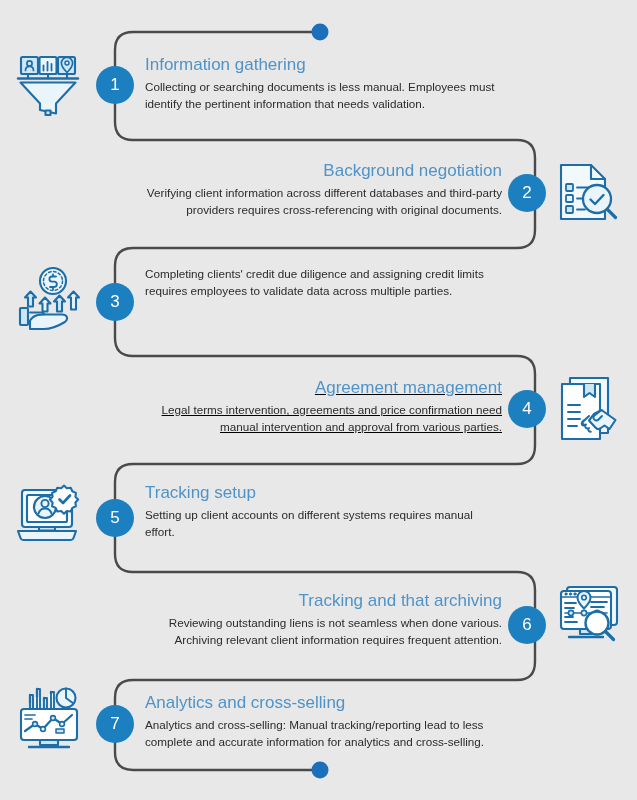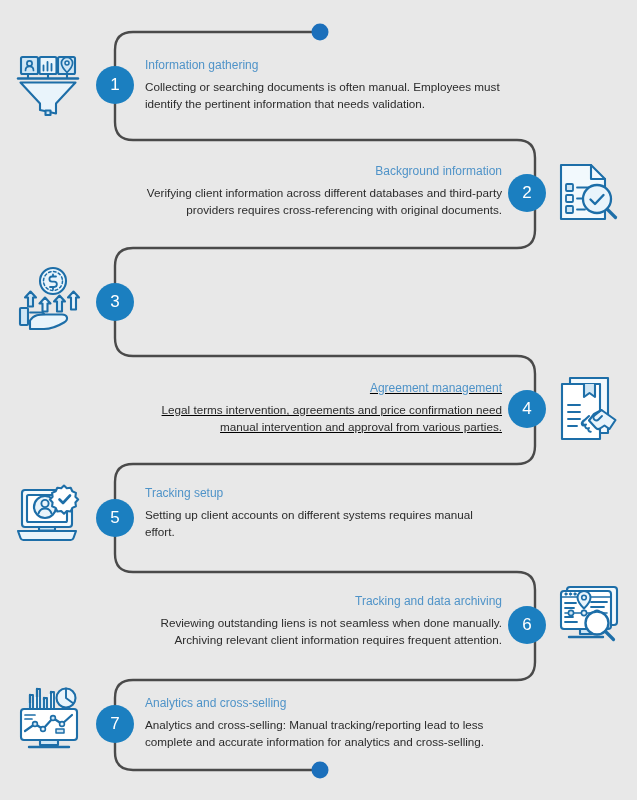--- a/index.html
+++ b/index.html
@@ -28,21 +28,21 @@
     box-sizing:border-box;
     z-index:5;
   }
 
   .textblock{position:absolute;z-index:4;}
   .textblock.left{text-align:left;}
   .textblock.right{text-align:right;}
 
   .step-title{
     color:#4f93c8;
-    font-size:12px;
+    font-size:17px;
     line-height:22px;
     margin:0 0 3px 0;
     font-weight:400;
     white-space:nowrap;
   }
   .step-desc{
     color:#2b2b2b;
     font-size:11.7px;
     line-height:16.5px;
     margin:0;
@@ -89,21 +89,21 @@
              Q115,770 133,770
              L320,770" fill="none" stroke="#4a4a4a" stroke-width="2.4"></path>
     <circle cx="320" cy="32" r="8.5" fill="#1b6fbb"></circle>
     <circle cx="320" cy="770" r="8.5" fill="#1b6fbb"></circle>
   </svg>
 
   <div class="step">
     <div class="num-circle" style="left:96px;top:66px;">1</div>
     <div class="textblock left" style="left:145px;top:54px;width:360px;">
       <p class="step-title">Information gathering</p>
-      <p class="step-desc">Collecting or searching documents is often manual. Employees must identify the pertinent information that needs validation.</p>
+      <p class="step-desc">Collecting or searching documents is less manual. Employees must identify the pertinent information that needs validation.</p>
     </div>
     <div class="icon-wrap" style="left:12px;top:48px;">
       <svg width="72" height="72" viewBox="0 0 72 72">
         <g fill="none" stroke="#1d6ea8" stroke-width="2.1" stroke-linejoin="round" stroke-linecap="round">
           <rect x="9" y="9" width="17" height="17" rx="1.5" fill="#cfe6f5"></rect>
           <rect x="27.5" y="9" width="17" height="17" rx="1.5" fill="#e9f4fb"></rect>
           <rect x="46" y="9" width="17" height="17" rx="1.5" fill="#cfe6f5"></rect>
           <circle cx="17.5" cy="15.5" r="2.6" stroke-width="1.7"></circle>
           <path d="M13.5 22.5c0-2.6 1.8-4.2 4-4.2s4 1.6 4 4.2" stroke-width="1.7"></path>
           <path d="M31.5 22.5v-5M35.5 22.5v-8.5M39.5 22.5v-6.5" stroke-width="1.8"></path>
@@ -114,21 +114,21 @@
           <path d="M8.5 34.5h55L44 55.5v10L28 62V55.5z" fill="#e9f4fb"></path>
           <path d="M33.5 62.5h5v4.5h-5z" fill="#cfe6f5"></path>
         </g>
       </svg>
     </div>
   </div>
 
   <div class="step">
     <div class="num-circle" style="left:508px;top:174px;">2</div>
     <div class="textblock right" style="left:140px;top:160px;width:362px;">
-      <p class="step-title">Background information</p>
+      <p class="step-title">Background negotiation</p>
       <p class="step-desc">Verifying client information across different databases and third-party providers requires cross-referencing with original documents.</p>
     </div>
     <div class="icon-wrap" style="left:553px;top:156px;">
       <svg width="72" height="72" viewBox="0 0 72 72">
         <g fill="none" stroke="#1d6ea8" stroke-width="2.1" stroke-linejoin="round" stroke-linecap="round">
           <path d="M8 9h30l14 14v40H8z" fill="#f2f9fd"></path>
           <path d="M38 9v14h14"></path>
           <rect x="13" y="28" width="7" height="7" rx="1" fill="#cfe6f5" stroke-width="1.8"></rect>
           <rect x="13" y="39" width="7" height="7" rx="1" fill="#e9f4fb" stroke-width="1.8"></rect>
           <rect x="13" y="50" width="7" height="7" rx="1" fill="#cfe6f5" stroke-width="1.8"></rect>
@@ -137,20 +137,21 @@
           <path d="M37.5 43.5l4.5 4.5 8.5-9" stroke-width="2.4"></path>
           <path d="M54.5 53.5l8 8" stroke-width="3.2"></path>
         </g>
       </svg>
     </div>
   </div>
 
   <div class="step">
     <div class="num-circle" style="left:96px;top:283px;">3</div>
     <div class="textblock left" style="left:145px;top:266px;width:360px;">
+      <p class="step-desc">Completing clients' credit due diligence and assigning credit limits requires employees to validate data across multiple parties.</p>
     </div>
     <div class="icon-wrap" style="left:12px;top:263px;">
       <svg width="72" height="72" viewBox="0 0 72 72">
         <g fill="none" stroke="#1d6ea8" stroke-width="2.1" stroke-linejoin="round" stroke-linecap="round">
           <circle cx="41" cy="18" r="13" fill="#e9f4fb"></circle>
           <circle cx="41" cy="18" r="9.5" stroke-dasharray="2.5 2.5" stroke-width="1.5"></circle>
           <path d="M44 13.5h-4a2.6 2.6 0 000 5.2h2.2a2.6 2.6 0 010 5.3H38M41 11.5v2M41 24v2.2" stroke-width="1.8"></path>
           <path d="M13 34.5l5.5-6 5.5 6h-3v9h-5v-9z" fill="#cfe6f5"></path>
           <path d="M27.5 40.5l5.5-6 5.5 6h-3v8h-5v-8z" fill="#e9f4fb"></path>
           <path d="M42 38.5l5.5-6 5.5 6h-3v10h-5v-10z" fill="#cfe6f5"></path>
@@ -206,22 +207,22 @@
           <path d="M52 5.5l2.8 2.7 3.9-.5 1.6 3.6 3.6 1.6-.5 3.9 2.7 2.8-2.7 2.8.5 3.9-3.6 1.6-1.6 3.6-3.9-.5-2.8 2.7-2.8-2.7-3.9.5-1.6-3.6-3.6-1.6.5-3.9-2.7-2.8 2.7-2.8-.5-3.9 3.6-1.6 1.6-3.6 3.9.5z" fill="#ffffff"></path>
           <path d="M47.5 19.5l3.5 3.5 7-7.5" stroke-width="2.6"></path>
         </g>
       </svg>
     </div>
   </div>
 
   <div class="step">
     <div class="num-circle" style="left:508px;top:606px;">6</div>
     <div class="textblock right" style="left:140px;top:590px;width:362px;">
-      <p class="step-title">Tracking and data archiving</p>
-      <p class="step-desc">Reviewing outstanding liens is not seamless when done manually. Archiving relevant client information requires frequent attention.</p>
+      <p class="step-title">Tracking and that archiving</p>
+      <p class="step-desc">Reviewing outstanding liens is not seamless when done various. Archiving relevant client information requires frequent attention.</p>
     </div>
     <div class="icon-wrap" style="left:553px;top:580px;">
       <svg width="74" height="72" viewBox="0 0 74 72">
         <g fill="none" stroke="#1d6ea8" stroke-width="2.1" stroke-linejoin="round" stroke-linecap="round">
           <rect x="14" y="7" width="50" height="38" rx="3" fill="#f2f9fd"></rect>
           <rect x="8" y="11" width="50" height="38" rx="3" fill="#ffffff"></rect>
           <path d="M8 17h50" stroke-width="1.7"></path>
           <circle cx="13" cy="14" r="1.2" fill="#1d6ea8" stroke-width="0.8"></circle>
           <circle cx="17.5" cy="14" r="1.2" fill="#1d6ea8" stroke-width="0.8"></circle>
           <circle cx="22" cy="14" r="1.2" fill="#1d6ea8" stroke-width="0.8"></circle>

